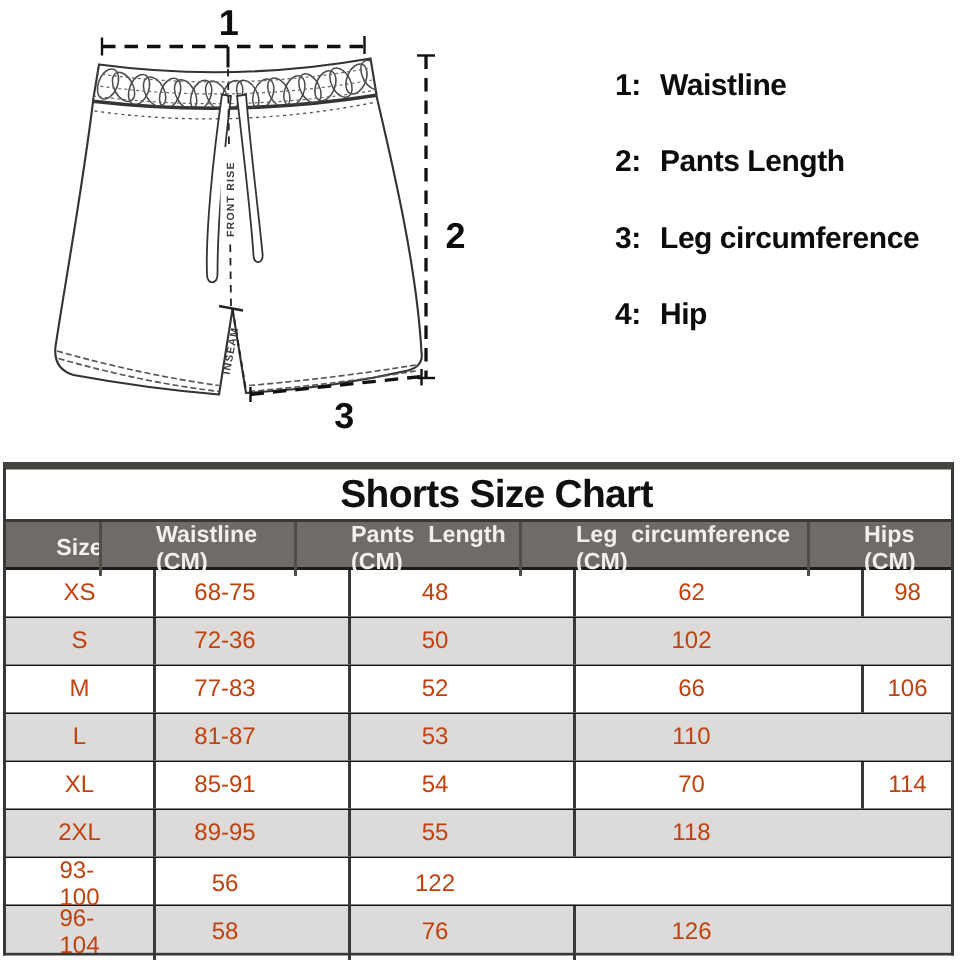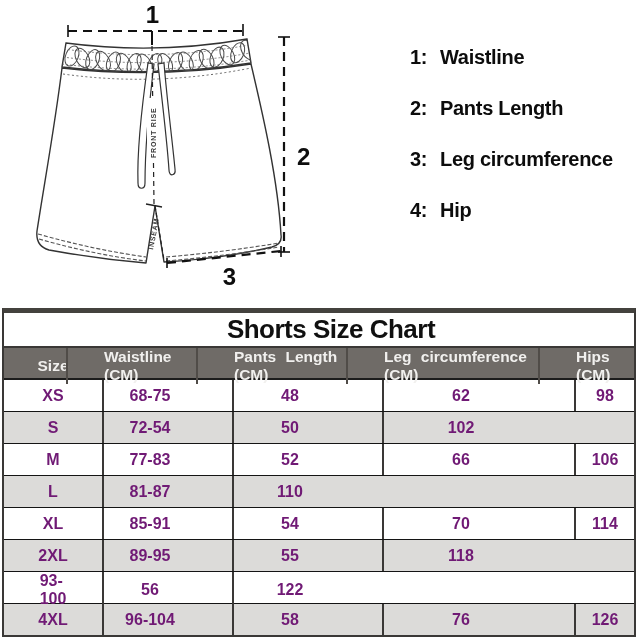--- a/index.html
+++ b/index.html
@@ -37,21 +37,21 @@
   .hcell{display:flex;align-items:center;justify-content:center;
     color:#f1f0ee;font-weight:bold;font-size:15.5px;word-spacing:5px;padding-left:36px;}
   .hcell + .hcell{border-left:2px solid #504c48;}
   .trow{
     display:grid;grid-template-columns:62px 130px 150px 192px 1fr;
     height:31px;background:#ffffff;
   }
   .trow + .trow{border-top:1.5px solid #141414;}
   .trow.alt{background:#dcdbd9;}
   .cell{display:flex;align-items:center;justify-content:center;
-    font-weight:bold;font-size:16px;color:#701a75;margin-left:36px;}
+    font-weight:normal;font-size:16px;color:#c2410c;margin-left:36px;}
   .cell + .cell{border-left:2px solid #3a3836;}
 </style>
 </head>
 <body>
 
 <div class="canvas">
 
   <svg class="diagram" viewBox="0 0 400 306" width="400" height="306">
 
     <g fill="#ffffff" stroke="#333333" stroke-width="1.4" stroke-linejoin="round">
@@ -173,34 +173,35 @@
     <div id="rows">
         <div class="trow">
           <div class="cell">XS</div>
           <div class="cell">68-75</div>
           <div class="cell">48</div>
           <div class="cell">62</div>
           <div class="cell">98</div>
         </div>
         <div class="trow alt">
           <div class="cell">S</div>
-          <div class="cell">72-54</div>
+          <div class="cell">72-36</div>
           <div class="cell">50</div>
           <div class="cell">102</div>
         </div>
         <div class="trow">
           <div class="cell">M</div>
           <div class="cell">77-83</div>
           <div class="cell">52</div>
           <div class="cell">66</div>
           <div class="cell">106</div>
         </div>
         <div class="trow alt">
           <div class="cell">L</div>
           <div class="cell">81-87</div>
+          <div class="cell">53</div>
           <div class="cell">110</div>
         </div>
         <div class="trow">
           <div class="cell">XL</div>
           <div class="cell">85-91</div>
           <div class="cell">54</div>
           <div class="cell">70</div>
           <div class="cell">114</div>
         </div>
         <div class="trow alt">
@@ -208,21 +209,20 @@
           <div class="cell">89-95</div>
           <div class="cell">55</div>
           <div class="cell">118</div>
         </div>
         <div class="trow">
           <div class="cell">93-100</div>
           <div class="cell">56</div>
           <div class="cell">122</div>
         </div>
         <div class="trow alt">
-          <div class="cell">4XL</div>
           <div class="cell">96-104</div>
           <div class="cell">58</div>
           <div class="cell">76</div>
           <div class="cell">126</div>
         </div>
       </div>
   </div>
 
 </div>
 

